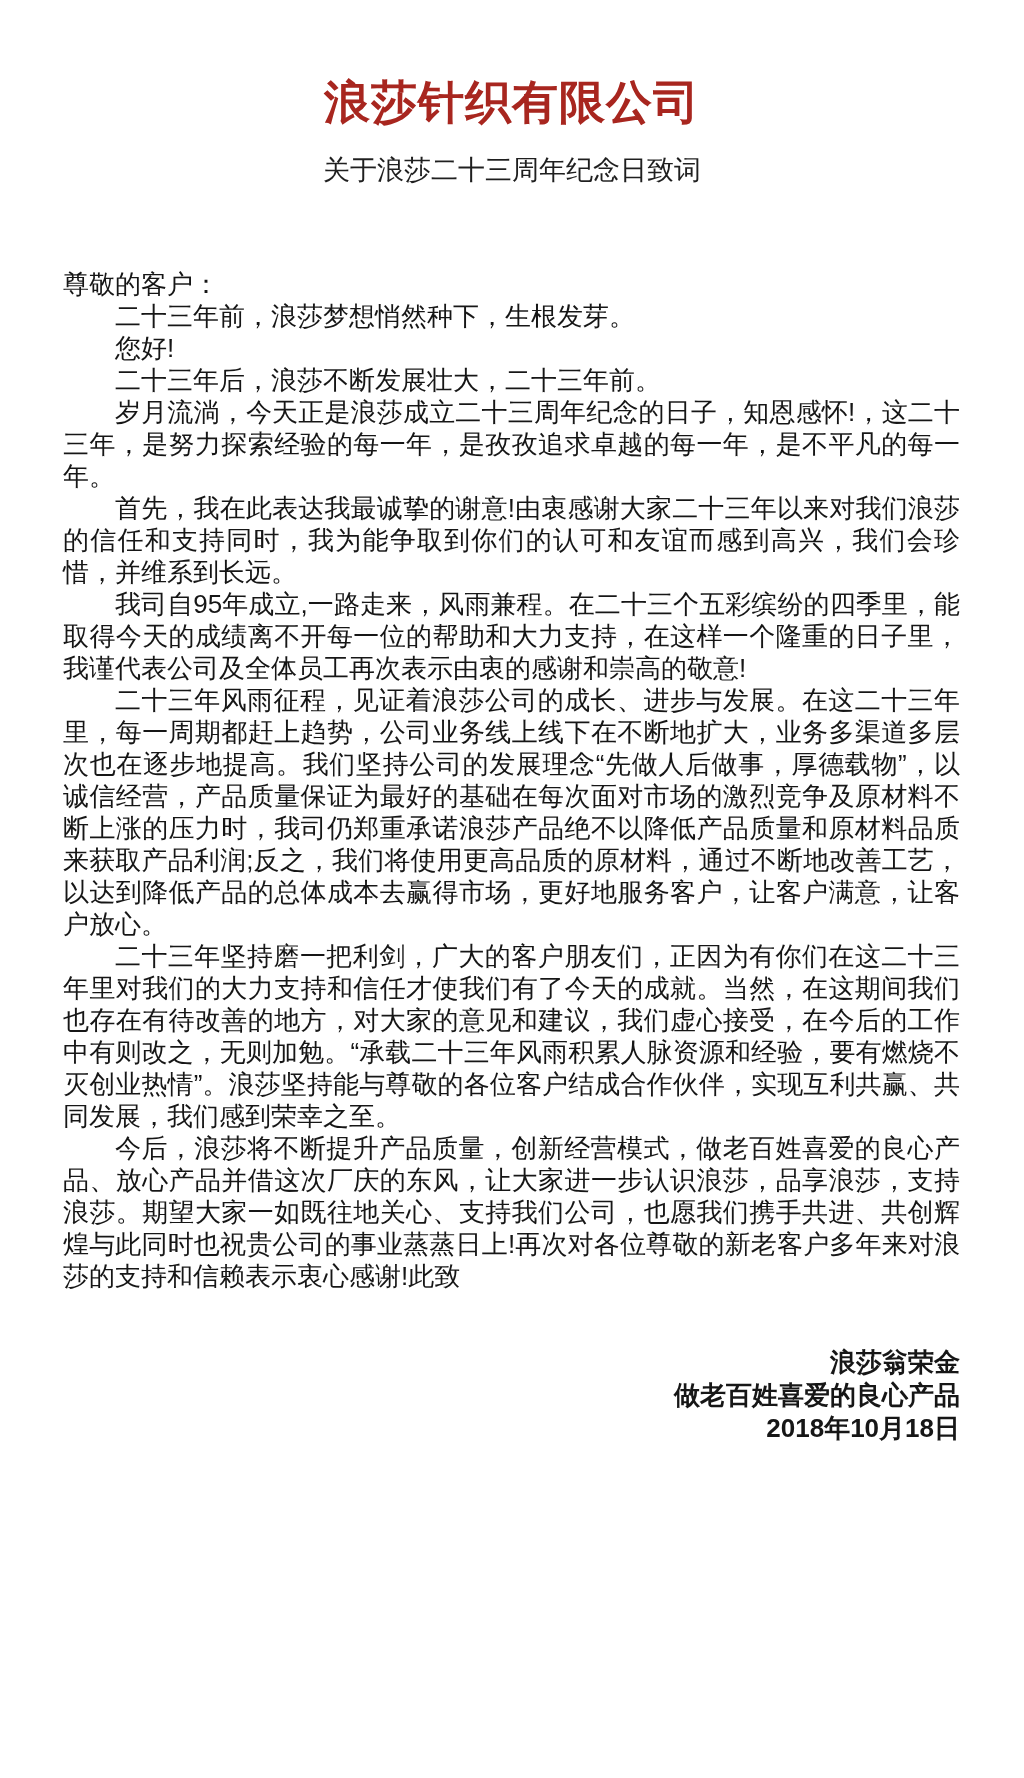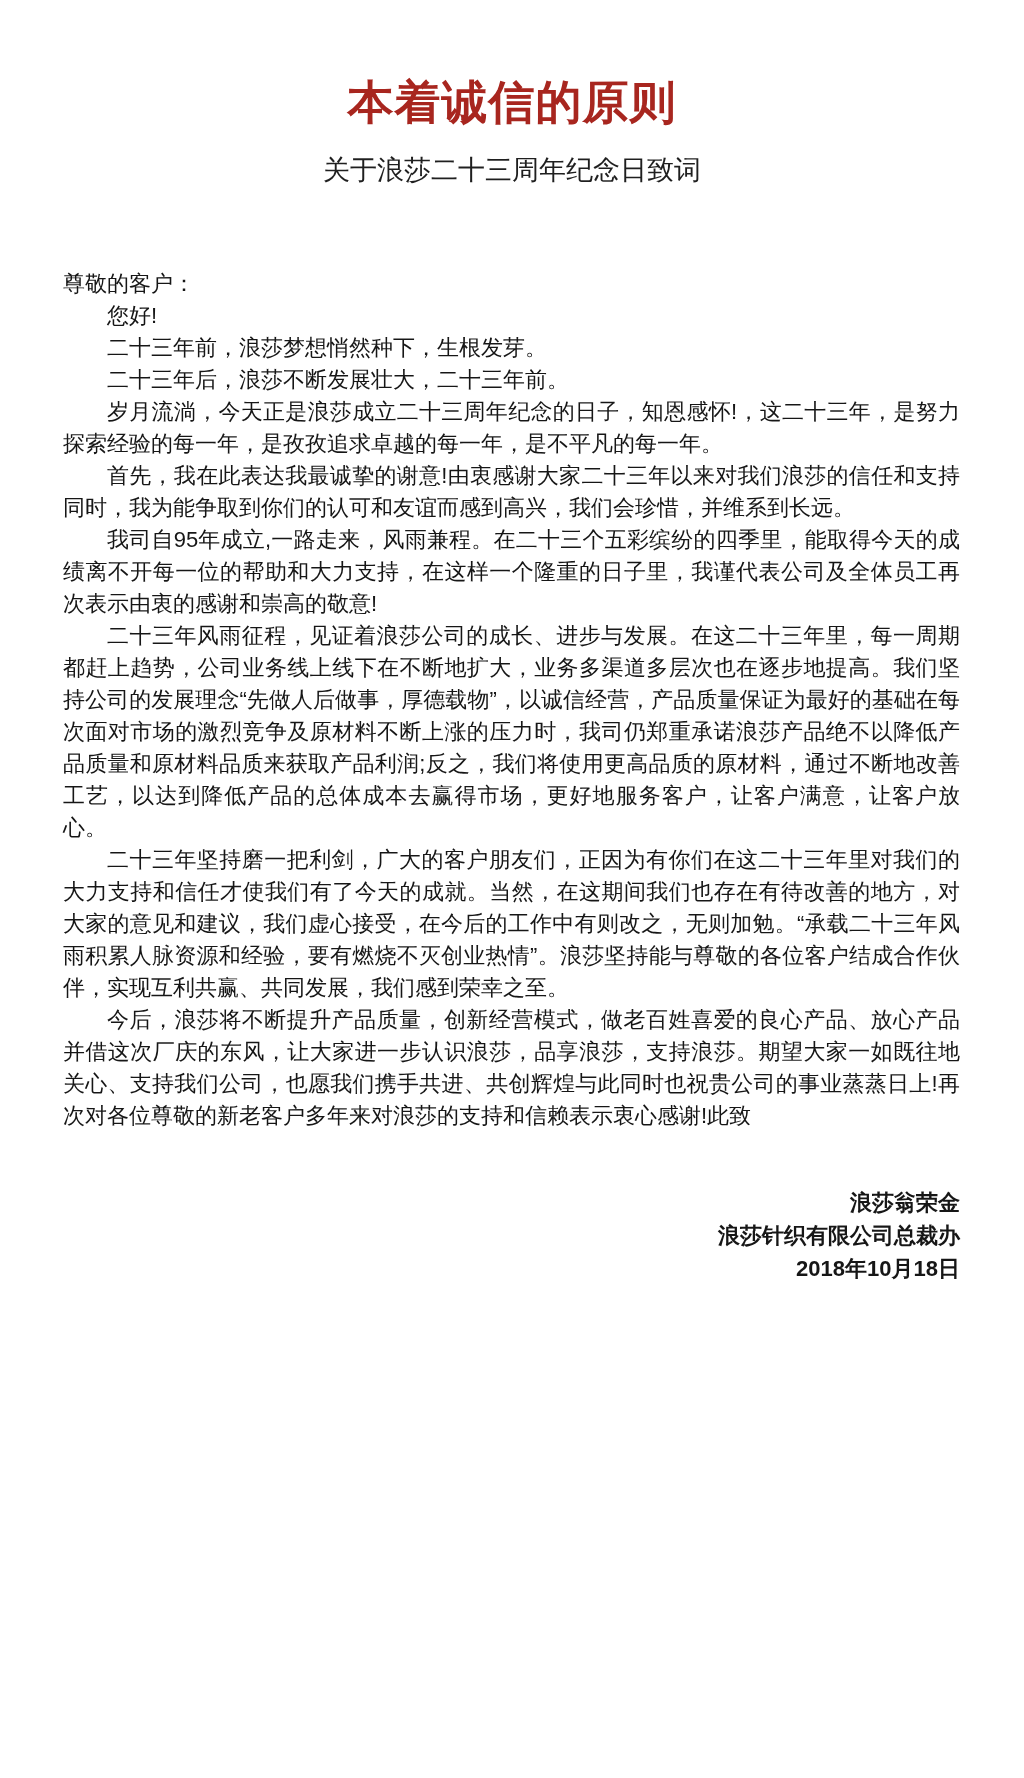--- a/index.html
+++ b/index.html
@@ -29,21 +29,21 @@
   }
   .subtitle {
     margin-top: 28px;
     text-align: center;
     font-size: 27px;
     line-height: 24px;
     color: #1f1f1f;
   }
   .body-text {
     margin: 86px 64px 0 63px;
-    font-size: 22px;
+    font-size: 26px;
     line-height: 32px;
     text-align: justify;
     text-justify: inter-ideograph;
     color: #161616;
   }
   .body-text p {
     margin: 0;
     padding: 0;
     text-indent: 2em;
   }
@@ -58,34 +58,34 @@
   }
   .signature p {
     margin: 0;
     text-indent: 0;
   }
 </style>
 </head>
 <body>
 
 <div class="document">
-  <h1 class="title" style="color: rgb(168, 38, 31);">本着诚信的原则</h1>
+  <h1 class="title" style="color: rgb(168, 38, 31);">浪莎针织有限公司</h1>
   <div class="subtitle">关于浪莎二十三周年纪念日致词</div>
 
   <div class="body-text">
     <p class="salutation">尊敬的客户：</p>
+    <p>二十三年前，浪莎梦想悄然种下，生根发芽。</p>
     <p>您好!</p>
-    <p>二十三年前，浪莎梦想悄然种下，生根发芽。</p>
     <p>二十三年后，浪莎不断发展壮大，二十三年前。</p>
     <p>岁月流淌，今天正是浪莎成立二十三周年纪念的日子，知恩感怀!，这二十三年，是努力探索经验的每一年，是孜孜追求卓越的每一年，是不平凡的每一年。</p>
     <p>首先，我在此表达我最诚挚的谢意!由衷感谢大家二十三年以来对我们浪莎的信任和支持同时，我为能争取到你们的认可和友谊而感到高兴，我们会珍惜，并维系到长远。</p>
     <p>我司自95年成立,一路走来，风雨兼程。在二十三个五彩缤纷的四季里，能取得今天的成绩离不开每一位的帮助和大力支持，在这样一个隆重的日子里，我谨代表公司及全体员工再次表示由衷的感谢和崇高的敬意!</p>
     <p>二十三年风雨征程，见证着浪莎公司的成长、进步与发展。在这二十三年里，每一周期都赶上趋势，公司业务线上线下在不断地扩大，业务多渠道多层次也在逐步地提高。我们坚持公司的发展理念“先做人后做事，厚德载物”，以诚信经营，产品质量保证为最好的基础在每次面对市场的激烈竞争及原材料不断上涨的压力时，我司仍郑重承诺浪莎产品绝不以降低产品质量和原材料品质来获取产品利润;反之，我们将使用更高品质的原材料，通过不断地改善工艺，以达到降低产品的总体成本去赢得市场，更好地服务客户，让客户满意，让客户放心。</p>
     <p>二十三年坚持磨一把利剑，广大的客户朋友们，正因为有你们在这二十三年里对我们的大力支持和信任才使我们有了今天的成就。当然，在这期间我们也存在有待改善的地方，对大家的意见和建议，我们虚心接受，在今后的工作中有则改之，无则加勉。“承载二十三年风雨积累人脉资源和经验，要有燃烧不灭创业热情”。浪莎坚持能与尊敬的各位客户结成合作伙伴，实现互利共赢、共同发展，我们感到荣幸之至。</p>
     <p>今后，浪莎将不断提升产品质量，创新经营模式，做老百姓喜爱的良心产品、放心产品并借这次厂庆的东风，让大家进一步认识浪莎，品享浪莎，支持浪莎。期望大家一如既往地关心、支持我们公司，也愿我们携手共进、共创辉煌与此同时也祝贵公司的事业蒸蒸日上!再次对各位尊敬的新老客户多年来对浪莎的支持和信赖表示衷心感谢!此致</p>
 
     <div class="signature">
       <p>浪莎翁荣金</p>
-      <p>浪莎针织有限公司总裁办</p>
+      <p>做老百姓喜爱的良心产品</p>
       <p>2018年10月18日</p>
     </div>
   </div>
 </div>
 
 </body></html>

